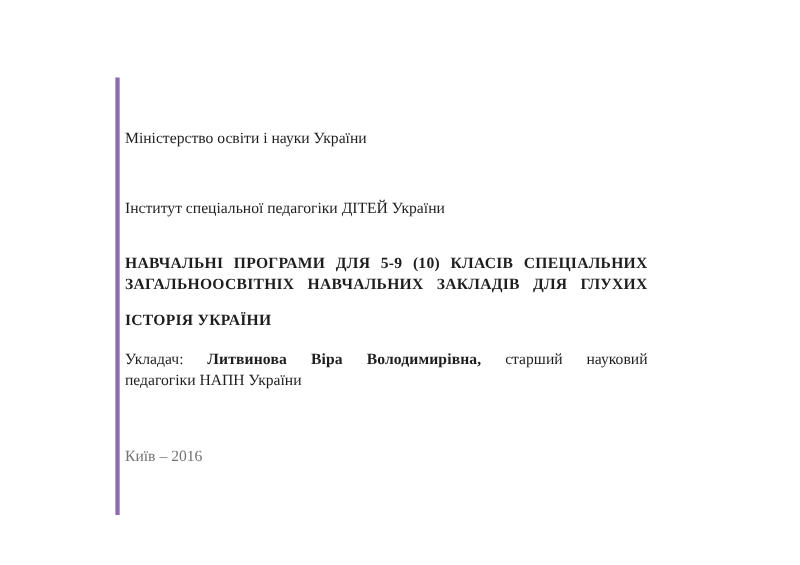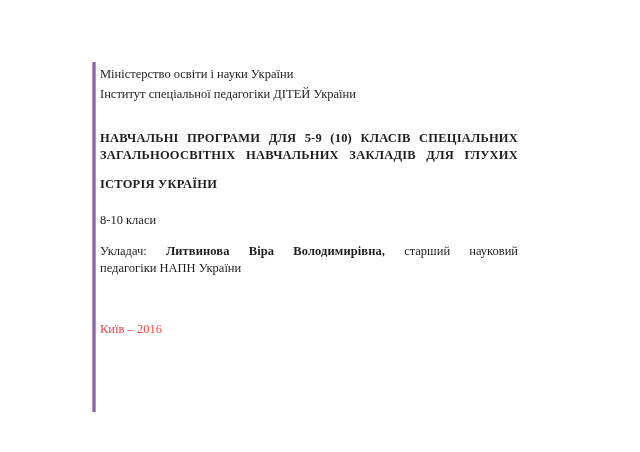--- a/index.html
+++ b/index.html
@@ -32,20 +32,21 @@
   .content {
     position: absolute;
     left: 100px;
     top: 64px;
     width: 418px;
     font-size: 12.5px;
     line-height: 17px;
   }
   .header-line {
     line-height: 20px;
+    margin-top: 36px;
   }
   .doc-title {
     font-weight: bold;
     margin-top: 26px;
     letter-spacing: 0.2px;
   }
   .title-line {
     display: block;
     line-height: 17px;
   }
@@ -71,21 +72,21 @@
     display: block;
     line-height: 17px;
     text-align: center;
     text-align-last: left;
   }
   .compiler b {
     letter-spacing: 0.1px;
   }
   .footer-line {
     margin-top: 44px;
-    color: #ef4444;
+    color: #737373;
   }
 </style>
 </head>
 <body>
 
 <div class="page">
 
   <div class="change-bar"></div>
 
   <div class="content">
@@ -94,21 +95,20 @@
 
     <div class="header-line">Інститут спеціальної педагогіки ДІТЕЙ України</div>
 
     <div class="doc-title">
       <span class="justify-line">НАВЧАЛЬНІ ПРОГРАМИ ДЛЯ 5-9 (10) КЛАСІВ СПЕЦІАЛЬНИХ</span>
       <span class="justify-line">ЗАГАЛЬНООСВІТНІХ НАВЧАЛЬНИХ ЗАКЛАДІВ ДЛЯ ГЛУХИХ</span>
     </div>
 
     <div class="subject-heading">ІСТОРІЯ УКРАЇНИ</div>
 
-    <div class="grades">8-10 класи</div>
 
     <div class="compiler">
       <span class="justify-line"><span>Укладач: </span><b>Литвинова Віра Володимирівна,</b><span> старший науковий</span></span>
       <span class="left-last">педагогіки НАПН України</span>
     </div>
 
     <div class="footer-line">Київ – 2016</div>
 
   </div>
 </div>

